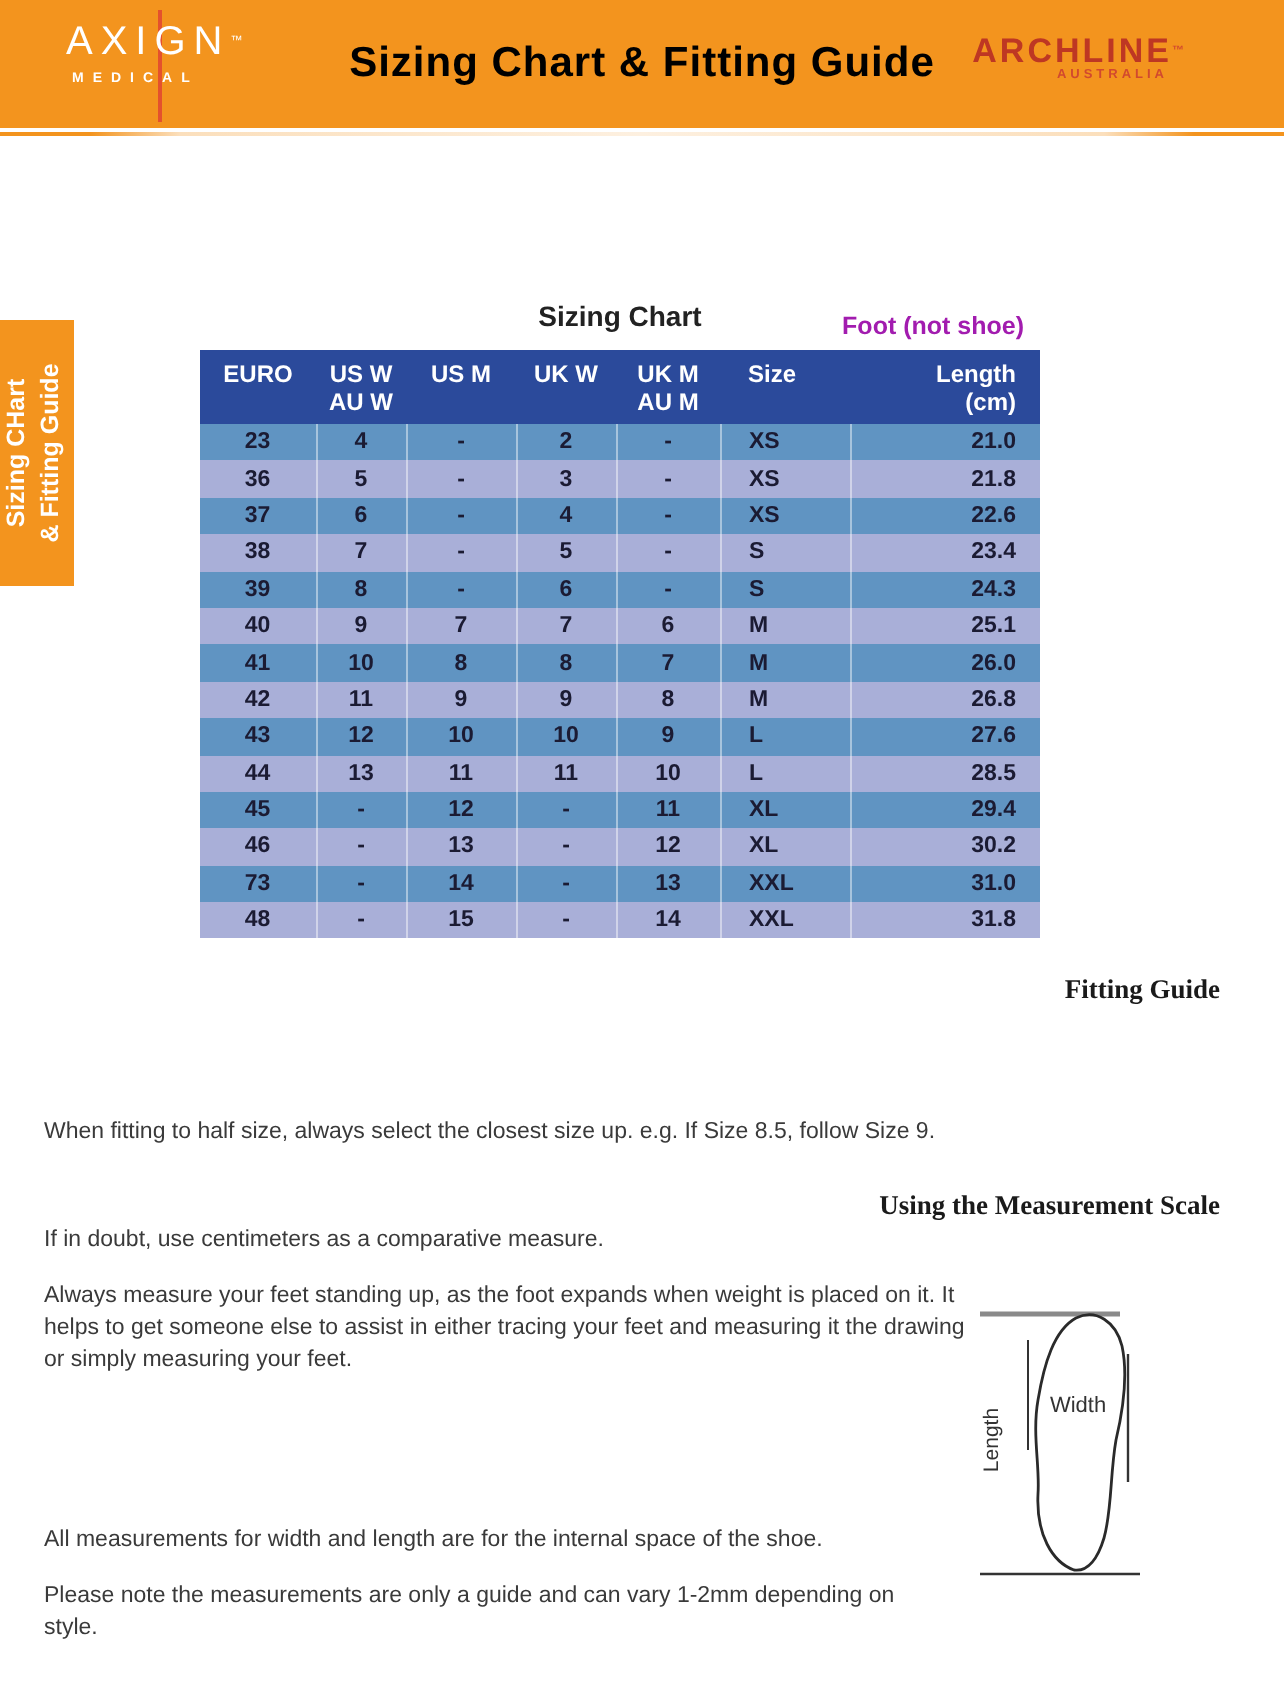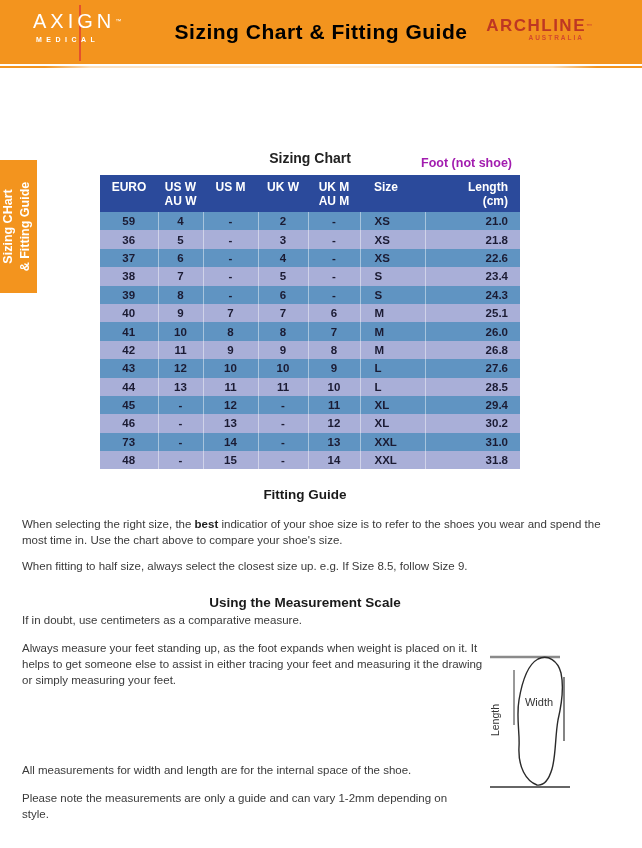--- a/index.html
+++ b/index.html
@@ -43,21 +43,21 @@
   table.sizing th .sub { display:block; font-weight:700; }
   table.sizing td { font-size:11.5px; font-weight:700; color:#1B1B33; text-align:center;
     height:18.4px; padding:0; border-right:1px solid rgba(255,255,255,0.45); }
   table.sizing td:last-child { border-right:none;margin-top:37px; }
   table.sizing tbody tr:nth-child(odd)  td { background:#6094C2; }
   table.sizing tbody tr:nth-child(even) td { background:#A9AFD8; }
   th.size-col, td.c5 { text-align:left !important; padding-left:14px !important; }
   th.len-col, td.c6 { text-align:right !important; padding-right:12px !important; }
 
   
-  .h2 { position:absolute; left:0; width:610px; text-align:center; font-size:13.5px; font-weight:700; color:#1a1a1a; }
+  .h2 { position:absolute; left:0; width:610px; text-align:right; font-size:13.5px; font-weight:700; color:#1a1a1a;font-family:Liberation Serif, serif; }
   .para { position:absolute; left:22px; font-size:11.5px; line-height:16px; color:#3a3a3a; }
   .para b { color:#222; }
 
   
   .foot-diagram { position:absolute; left:482px; top:645px; }
 </style>
 </head>
 <body>
 
 <div class="page">
@@ -102,21 +102,21 @@
         <th><span>US W</span><span class="sub">AU W</span></th>
         <th><span>US M</span></th>
         <th><span>UK W</span></th>
         <th><span>UK M</span><span class="sub">AU M</span></th>
         <th class="size-col"><span>Size</span></th>
         <th class="len-col"><span>Length</span><span class="sub">(cm)</span></th>
       </tr>
     </thead>
     <tbody>
         <tr>
-          <td class="c0">59</td>
+          <td class="c0">23</td>
           <td class="c1">4</td>
           <td class="c2">-</td>
           <td class="c3">2</td>
           <td class="c4">-</td>
           <td class="c5">XS</td>
           <td class="c6">21.0</td>
         </tr>
         <tr>
           <td class="c0">36</td>
           <td class="c1">5</td>
@@ -231,21 +231,20 @@
           <td class="c2">15</td>
           <td class="c3">-</td>
           <td class="c4">14</td>
           <td class="c5">XXL</td>
           <td class="c6">31.8</td>
         </tr>
       </tbody>
   </table>
 
   <div class="h2" style="top:487px;">Fitting Guide</div>
-  <div class="para" style="top:516px; width:605px;"><span>When selecting the right size, the </span><b>best</b><span> indicatior of your shoe size is to refer to the shoes you wear and spend the most time in. Use the chart above to compare your shoe's size.</span></div>
   <div class="para" style="top:558px; width:605px;">When fitting to half size, always select the closest size up. e.g. If Size 8.5, follow Size 9.</div>
 
   <div class="h2" style="top:595px;">Using the Measurement Scale</div>
   <div class="para" style="top:612px; width:605px;">If in doubt, use centimeters as a comparative measure.</div>
   <div class="para" style="top:640px; width:462px;">Always measure your feet standing up, as the foot expands when weight is placed on it. It helps to get someone else to assist in either tracing your feet and measuring it the drawing or simply measuring your feet.</div>
   <div class="para" style="top:762px; width:605px;">All measurements for width and length are for the internal space of the shoe.</div>
   <div class="para" style="top:790px; width:445px;">Please note the measurements are only a guide and can vary 1-2mm depending on style.</div>
 
   <svg class="foot-diagram" width="160" height="165" viewBox="0 0 160 165">
     <line x1="8" y1="12" x2="78" y2="12" stroke="#8a8a8a" stroke-width="2.5"></line>

